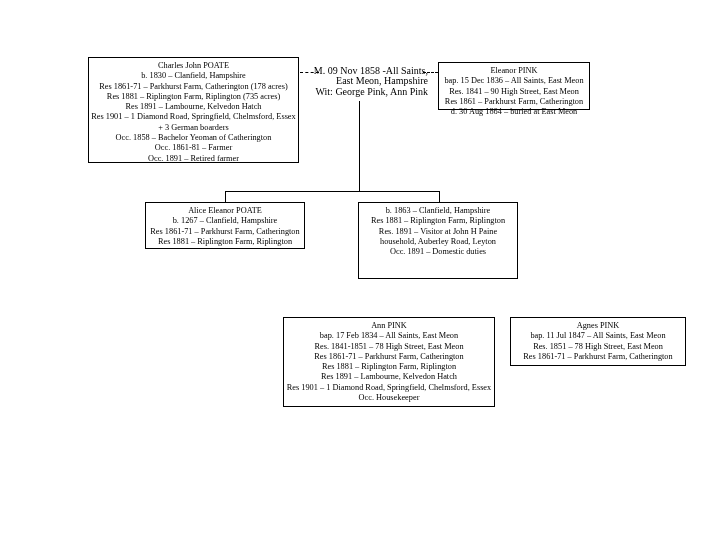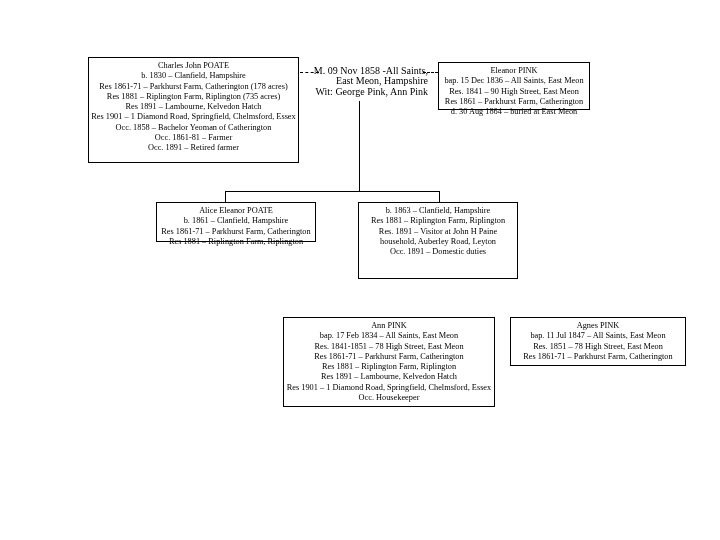--- a/index.html
+++ b/index.html
@@ -37,20 +37,21 @@
 
 <div id="canvas">
 
   <div class="pbox" style="left:88px;top:57px;width:211px;height:106px">
       <div class="tline">Charles John POATE</div>
       <div class="tline">b. 1830 – Clanfield, Hampshire</div>
       <div class="tline">Res 1861-71 – Parkhurst Farm, Catherington (178 acres)</div>
       <div class="tline">Res 1881 – Riplington Farm, Riplington (735 acres)</div>
       <div class="tline">Res 1891 – Lambourne, Kelvedon Hatch</div>
       <div class="tline">Res 1901 – 1 Diamond Road, Springfield, Chelmsford, Essex</div>
+      <div class="tline">+ 3 German boarders</div>
       <div class="tline">Occ. 1858 – Bachelor Yeoman of Catherington</div>
       <div class="tline">Occ. 1861-81 – Farmer</div>
       <div class="tline">Occ. 1891 – Retired farmer</div>
     </div>
 
   <div class="freetext" style="left:313px;top:66px;width:115px">
       <div class="tline">M. 09 Nov 1858 -All Saints,</div>
       <div class="tline">East Meon, Hampshire</div>
       <div class="tline">Wit: George Pink, Ann Pink</div>
     </div>
@@ -64,23 +65,23 @@
     </div>
 
   <div class="dline" style="left:300px;top:72px;width:19px"></div>
   <div class="dline" style="left:423px;top:72px;width:15px"></div>
 
   <div class="vline" style="left:359px;top:101px;height:90px"></div>
   <div class="hline" style="left:225px;top:191px;width:215px"></div>
   <div class="vline" style="left:225px;top:191px;height:11px"></div>
   <div class="vline" style="left:439px;top:191px;height:11px"></div>
 
-  <div class="pbox" style="left:156px;top:202px;width:160px;height:40px">
+  <div class="pbox" style="left:145px;top:202px;width:160px;height:47px">
       <div class="tline">Alice Eleanor POATE</div>
-      <div class="tline">b. 1861 – Clanfield, Hampshire</div>
+      <div class="tline">b. 1267 – Clanfield, Hampshire</div>
       <div class="tline">Res 1861-71 – Parkhurst Farm, Catherington</div>
       <div class="tline">Res 1881 – Riplington Farm, Riplington</div>
     </div>
 
   <div class="pbox" style="left:358px;top:202px;width:160px;height:77px">
       <div class="tline">b. 1863 – Clanfield, Hampshire</div>
       <div class="tline">Res 1881 – Riplington Farm, Riplington</div>
       <div class="tline">Res. 1891 – Visitor at John H Paine</div>
       <div class="tline">household, Auberley Road, Leyton</div>
       <div class="tline">Occ. 1891 – Domestic duties</div>

